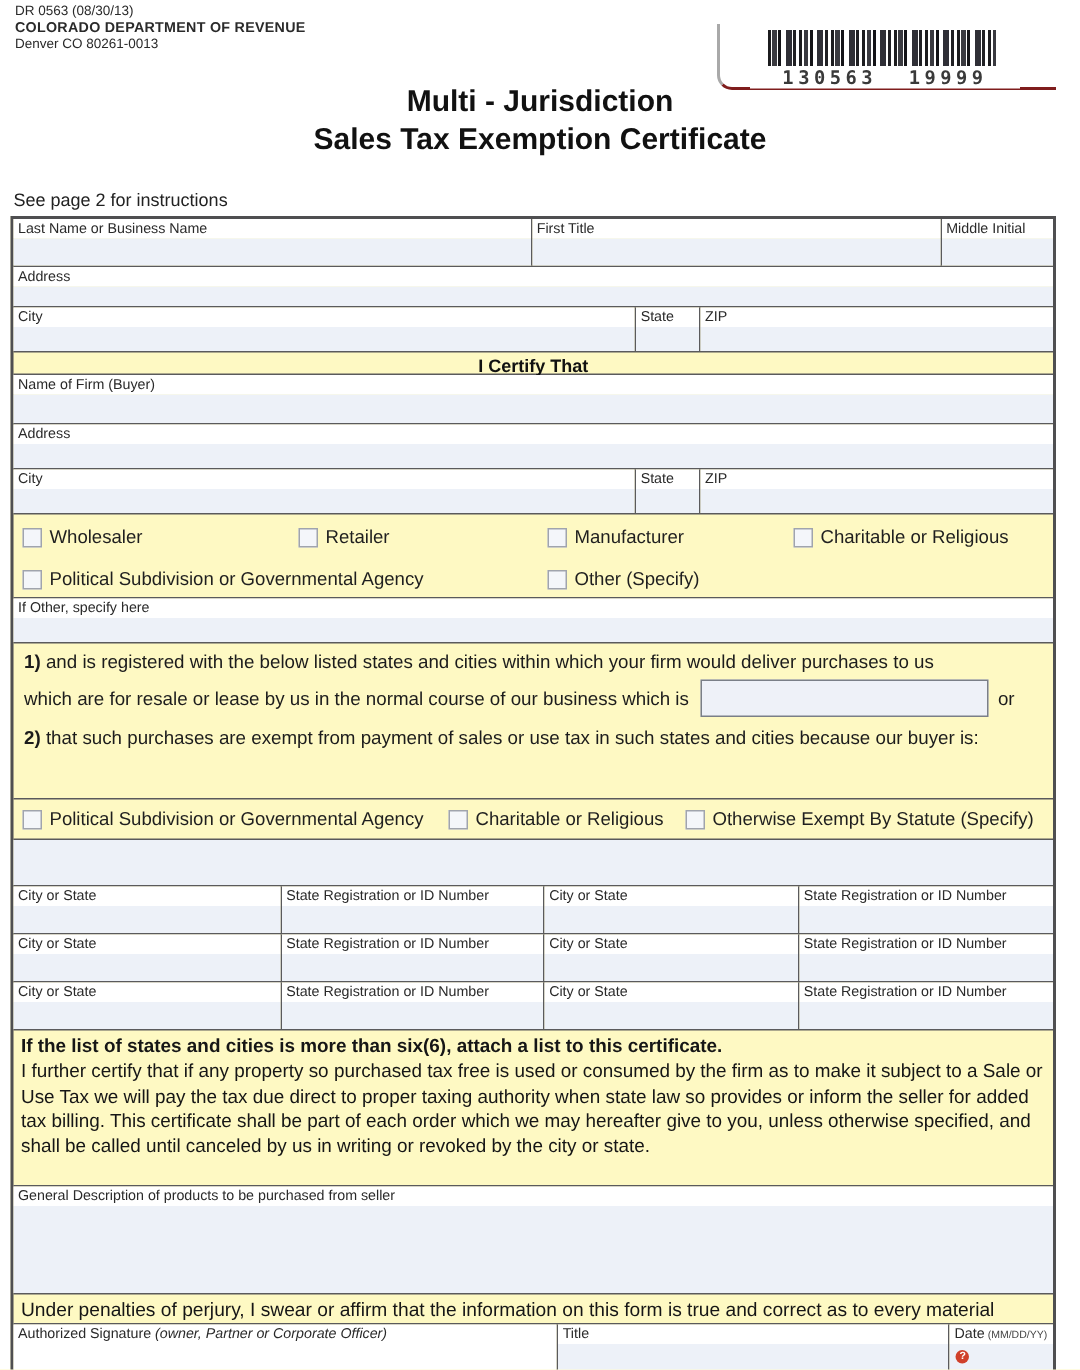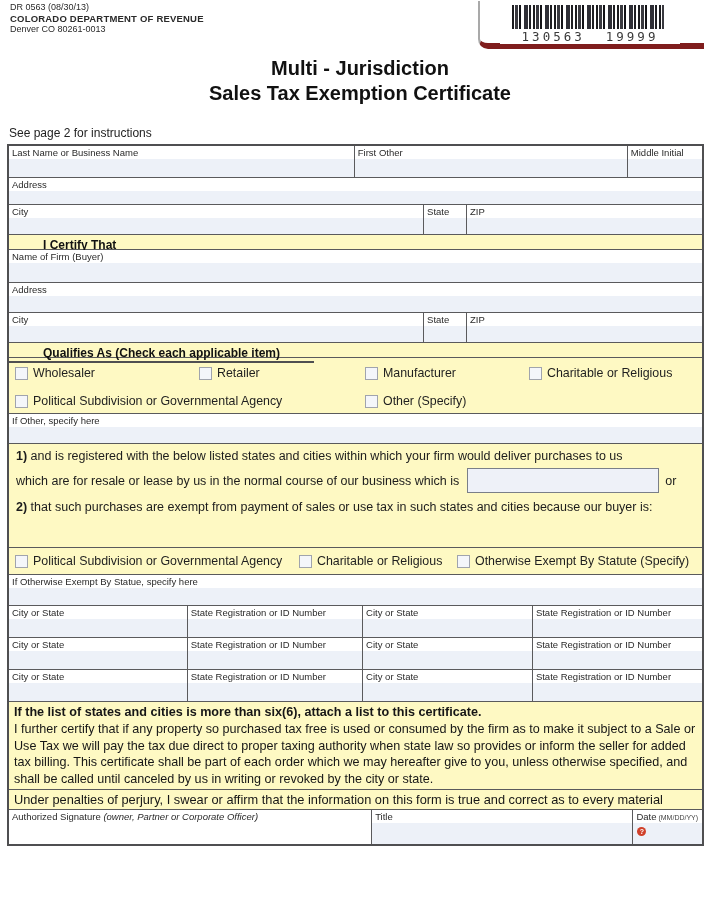--- a/index.html
+++ b/index.html
@@ -6,23 +6,24 @@
   body {
     width:720px; height:913px; background:#ffffff; position:relative;
     font-family:"Liberation Sans", sans-serif; color:#1a1a1a;
     -webkit-font-smoothing:antialiased;
   }
   
   .agency { position:absolute; top:2px; left:10px; font-size:9px; line-height:11px; color:#2a2a2a; }
   .agency .dept { font-weight:bold; font-size:9.5px; letter-spacing:.2px; }
   
   .barcode-box {
-    position:absolute; left:478px; top:1px; width:224px; height:42px;
-    border-left:2px solid #a9a9a9; border-bottom:6px solid #7f1d1d;
+    position:absolute; left:478px; top:16px; width:224px; height:42px;
+    border-left:2px solid #a9a9a9; border-bottom:2px solid #7f1d1d;
     border-bottom-left-radius:10px;
+    font-weight:bold;
   }
   .bars {
     position:absolute; left:32px; top:4px; width:152px; height:25px;
     background:repeating-linear-gradient(90deg,
       #1c1c1f 0 2px,#ffffff 2px 3px,#3a3a40 3px 6px,#ffffff 6px 7px,
       #141418 7px 9px,#ffffff 9px 12px,#2f2f36 12px 16px,#ffffff 16px 17px,
       #202024 17px 19px,#ffffff 19px 21px);
   }
   .bars-num {
     position:absolute; left:20px; top:28px; width:180px; text-align:center;
@@ -39,25 +40,25 @@
     border:2px solid #4f4f51; box-sizing:border-box; background:#fef9c3; }
   .row { display:flex; border-bottom:1px solid #5a5a5c; box-sizing:border-box; position:relative; }
   .row.last { border-bottom:none; }
   .cell { position:relative; box-sizing:border-box; border-right:1px solid #5a5a5c;
     display:flex; flex-direction:column; min-width:0; }
   .cell.last { border-right:none; }
   .cell-label { font-size:9.5px; color:#2a2a2a; padding:1px 3px 1px; white-space:nowrap; overflow:hidden; background:#fff; }
   .cell-label .it { font-style:italic; }
   .cell-input { flex:1; background:#edf1f8; cursor:text; }
   .h32{height:32px}.h27{height:27px}.h30{height:30px}.h33{height:33px}
-  .h56{height:56px}.h84{height:104px}.h88{height:88px}.h72{height:72px}
+  .h56{height:56px}.h84{height:104px}.h88{height:104px}.h72{height:72px}
   .h20{height:20px}.h34{height:34px}.h31{height:31px}
 
   
-  .bar { height:15px; border-bottom:1px solid #5a5a5c; box-sizing:border-box; }
+  .bar { height:15px; text-align:center; border-bottom:1px solid #5a5a5c; box-sizing:border-box; }
   .bar span { display:inline-block; font-weight:bold; font-size:12px; line-height:13px;
     padding:0 34px 1px; border-bottom:2px solid #4f4f51; color:#111; }
 
   
   .cb { position:absolute; display:flex; align-items:center; font-size:12.4px; color:#1f1f1f; cursor:pointer; }
   .cb-box { width:11px; height:11px; border:1px solid #a0a4ad; background:#f4f6fa;
     margin-right:5px; display:inline-block; flex:0 0 auto; }
 
   
   .stmt { padding:5px 7px 0; font-size:12.5px; color:#1c1c1c; }
@@ -102,21 +103,21 @@
 <div class="note">See page 2 for instructions</div>
 
 <div class="form">
 
   <div class="row h32">
     <div class="cell" style="flex:0 0 49.9%">
       <div class="cell-label">Last Name or Business Name</div>
       <div class="cell-input"></div>
     </div>
     <div class="cell" style="flex:0 0 39.4%">
-      <div class="cell-label">First Other</div>
+      <div class="cell-label">First Title</div>
       <div class="cell-input"></div>
     </div>
     <div class="cell last" style="flex:1">
       <div class="cell-label">Middle Initial</div>
       <div class="cell-input"></div>
     </div>
   </div>
 
   <div class="row h27">
     <div class="cell last" style="flex:1">
@@ -166,23 +167,20 @@
     <div class="cell" style="flex:0 0 6.2%">
       <div class="cell-label">State</div>
       <div class="cell-input"></div>
     </div>
     <div class="cell last" style="flex:1">
       <div class="cell-label">ZIP</div>
       <div class="cell-input"></div>
     </div>
   </div>
 
-  <div class="bar">
-    <span>Qualifies As (Check each applicable item)</span>
-  </div>
 
   <div class="row h56">
     <label class="cb" style="left:6px; top:8px">
       <span class="cb-box"></span>
       <span>Wholesaler</span>
     </label>
     <label class="cb" style="left:190px; top:8px">
       <span class="cb-box"></span>
       <span>Retailer</span>
     </label>
@@ -239,21 +237,20 @@
       <span>Charitable or Religious</span>
     </label>
     <label class="cb" style="left:448px; top:6px">
       <span class="cb-box"></span>
       <span>Otherwise Exempt By Statute (Specify)</span>
     </label>
   </div>
 
   <div class="row h31">
     <div class="cell last" style="flex:1">
-      <div class="cell-label">If Otherwise Exempt By Statue, specify here</div>
       <div class="cell-input"></div>
     </div>
   </div>
 
   <div class="row h32">
     <div class="cell" style="flex:0 0 25.8%">
       <div class="cell-label">City or State</div>
       <div class="cell-input"></div>
     </div>
     <div class="cell" style="flex:0 0 25.3%">
@@ -306,20 +303,26 @@
     </div>
   </div>
 
   <div class="row h88">
     <div class="cert">
       <div class="cert-bold">If the list of states and cities is more than six(6), attach a list to this certificate.</div>
       <div>I further certify that if any property so purchased tax free is used or consumed by the firm as to make it subject to a Sale or Use Tax we will pay the tax due direct to proper taxing authority when state law so provides or inform the seller for added tax billing. This certificate shall be part of each order which we may hereafter give to you, unless otherwise specified, and shall be called until canceled by us in writing or revoked by the city or state.</div>
     </div>
   </div>
 
+  <div class="row h72">
+    <div class="cell last" style="flex:1">
+      <div class="cell-label">General Description of products to be purchased from seller</div>
+      <div class="cell-input"></div>
+    </div>
+  </div>
 
   <div class="row h20">
     <div class="perjury">Under penalties of perjury, I swear or affirm that the information on this form is true and correct as to every material matter.</div>
   </div>
 
   <div class="row h34 last">
     <div class="cell" style="flex:0 0 52.4%">
       <div class="cell-label">
         <span>Authorized Signature </span><span class="it">(owner, Partner or Corporate Officer)</span>
       </div>

